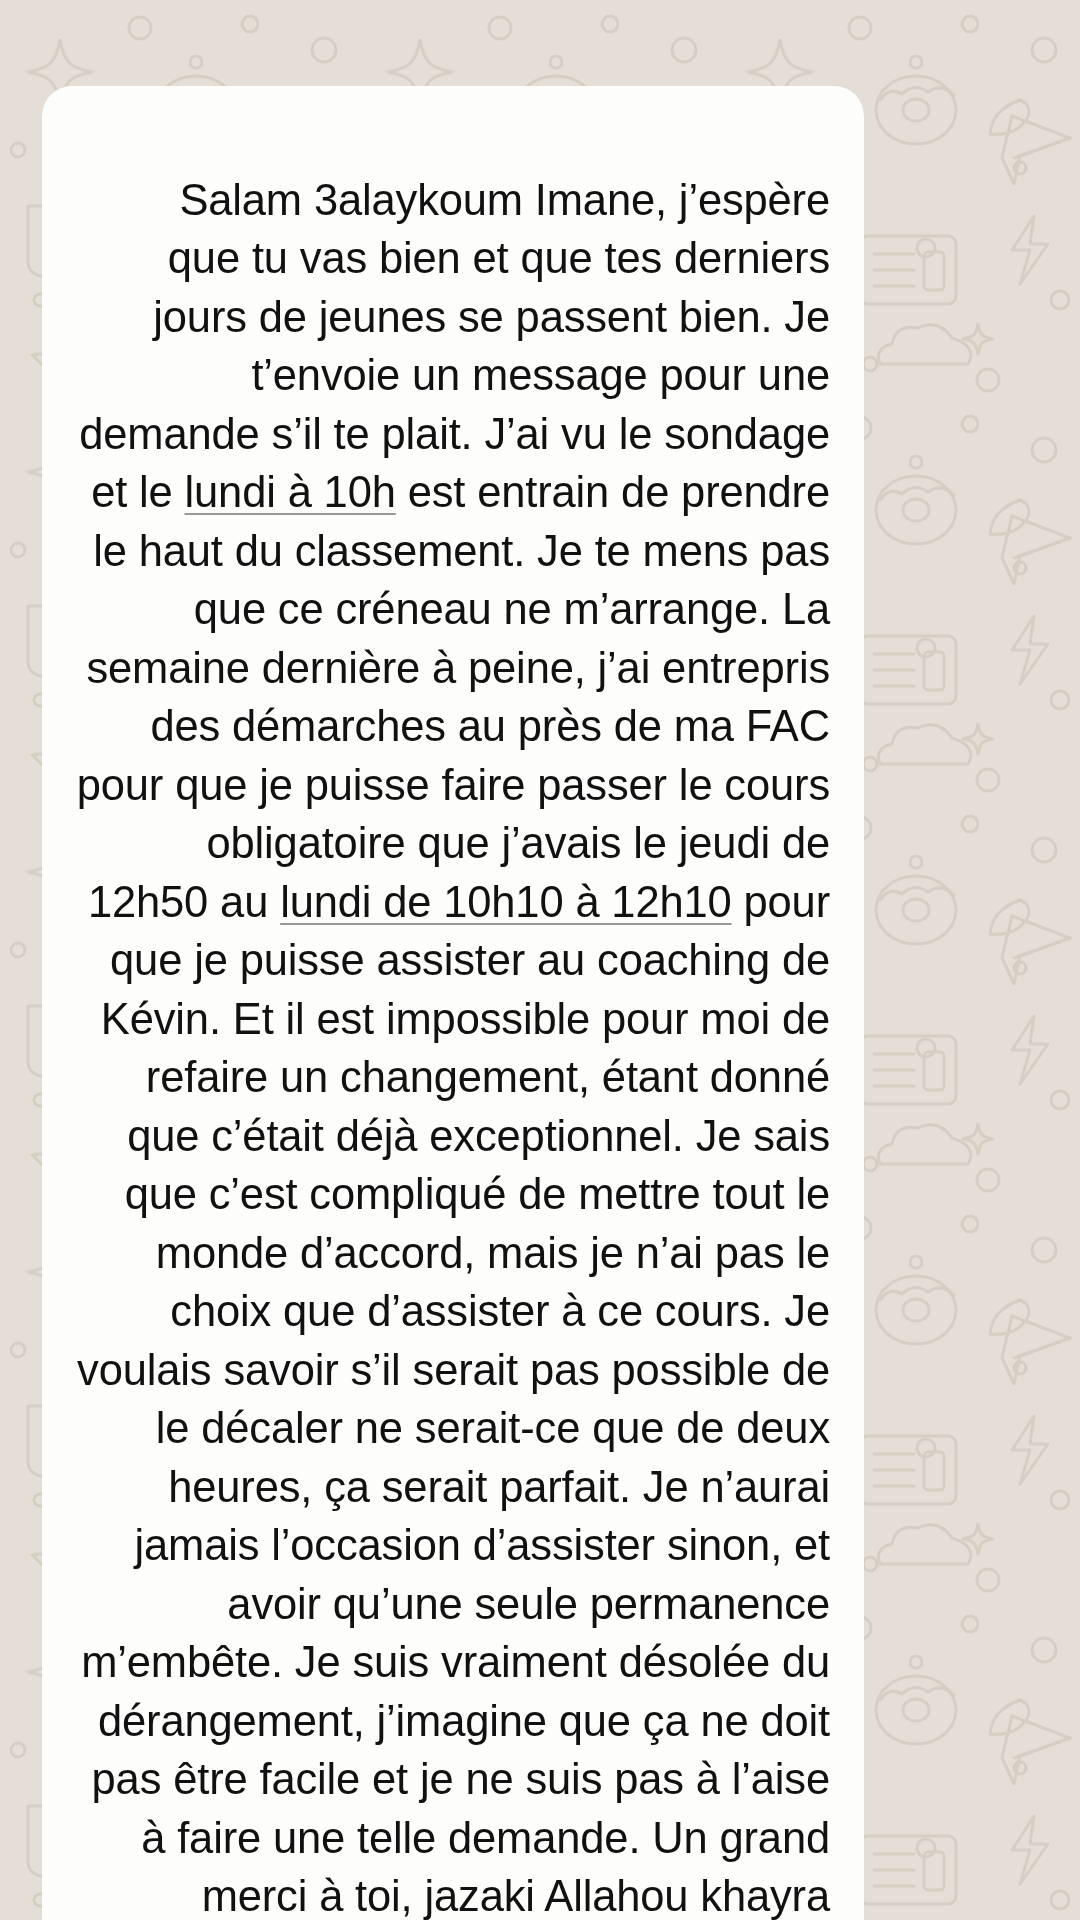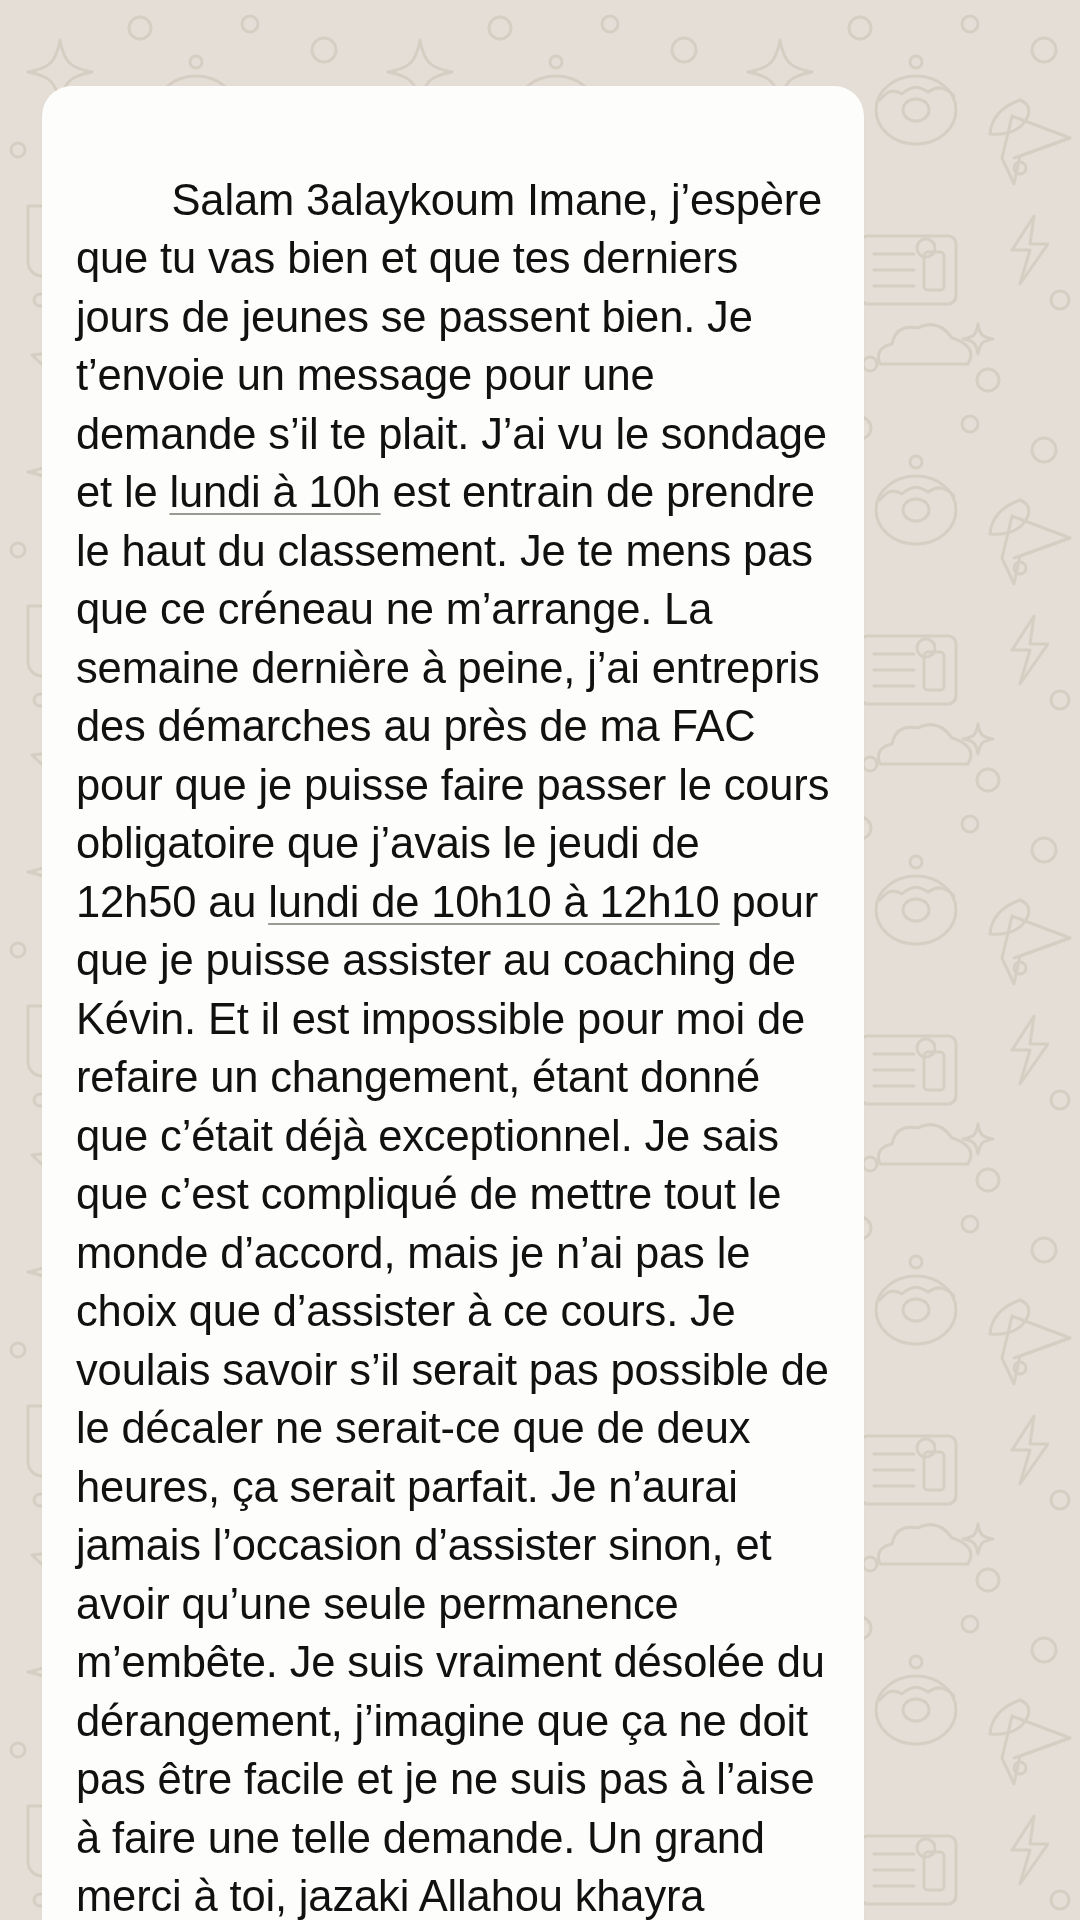--- a/index.html
+++ b/index.html
@@ -28,20 +28,21 @@
     height: 100%;
   }
 
   
   #message-thread {
     position: absolute;
     inset: 0;
     z-index: 1;
     padding: 86px 16px 0 0;
     box-sizing: border-box;
+    text-align: right;
   }
 
   .msg-row {
     display: flex;
     justify-content: flex-start;
     padding-left: 42px;
     padding-right: 42px;
   }
 
   .bubble {

